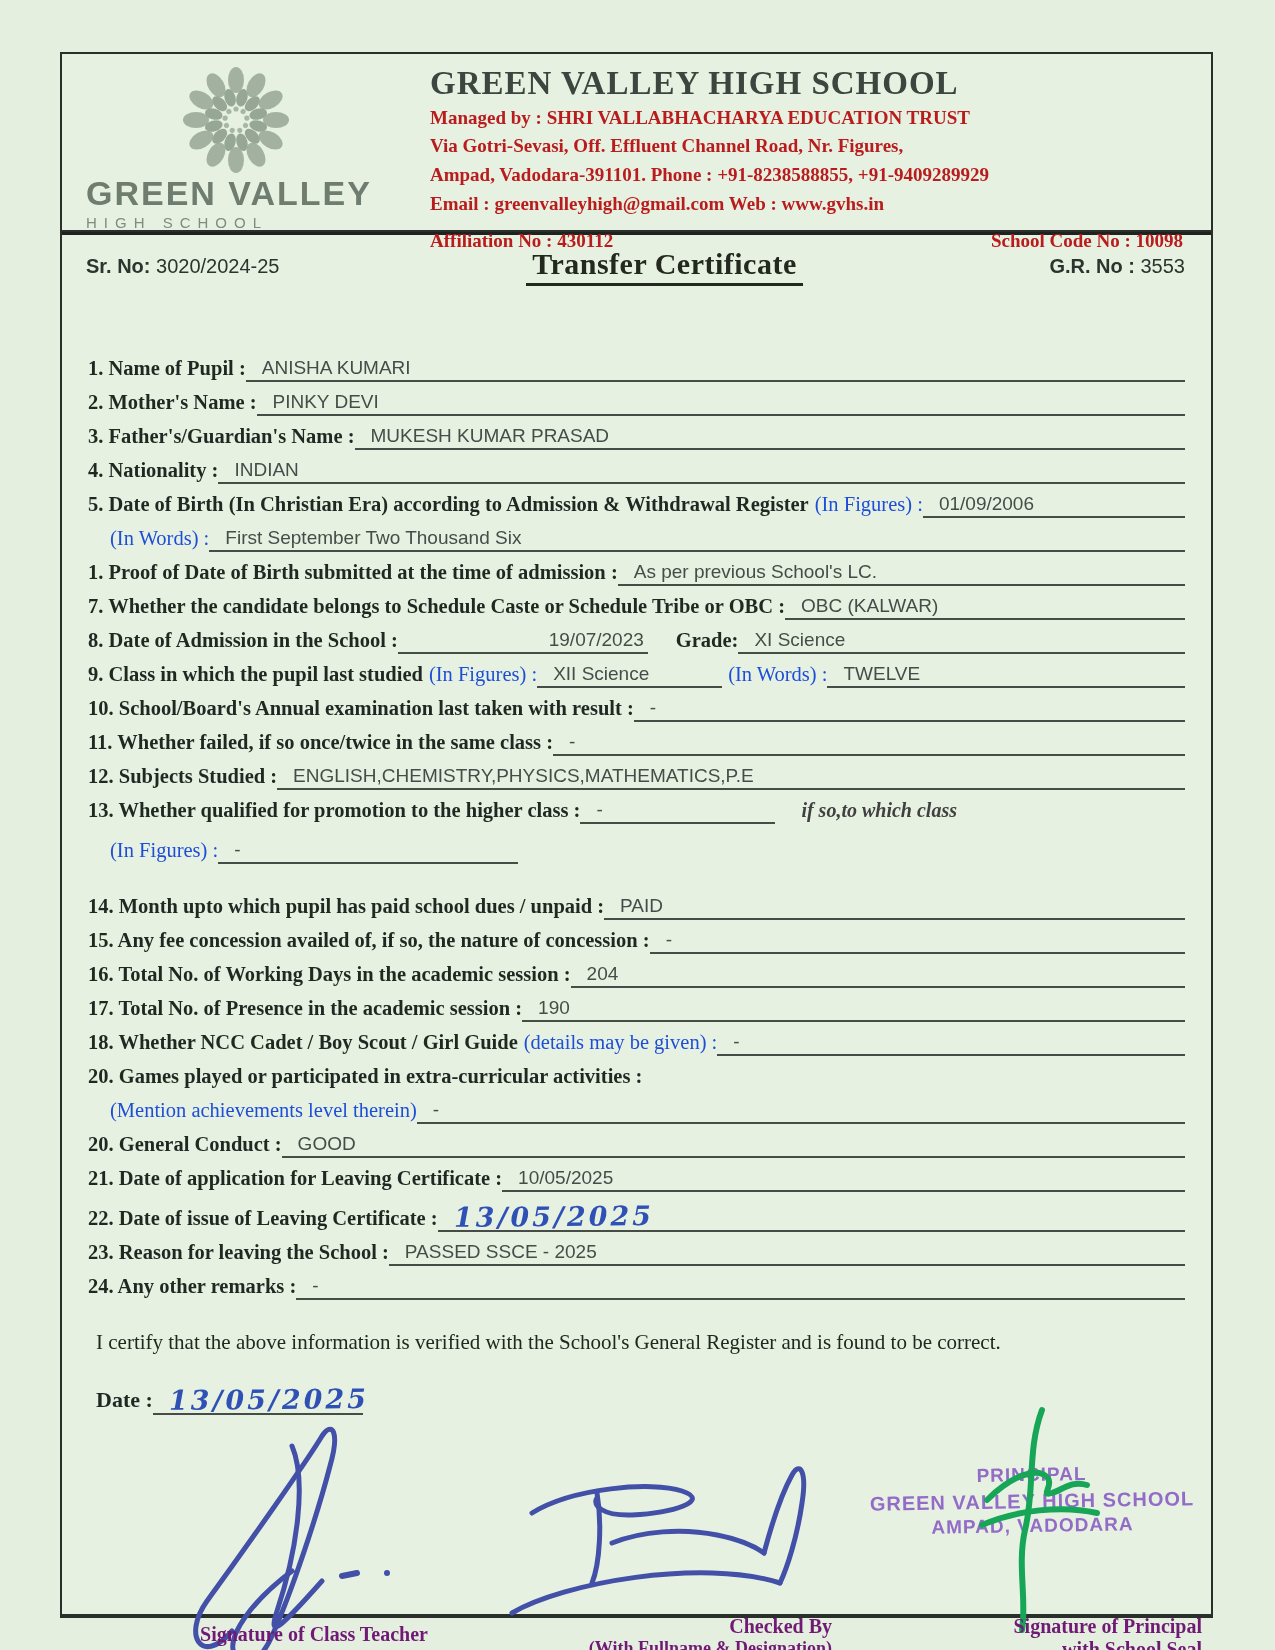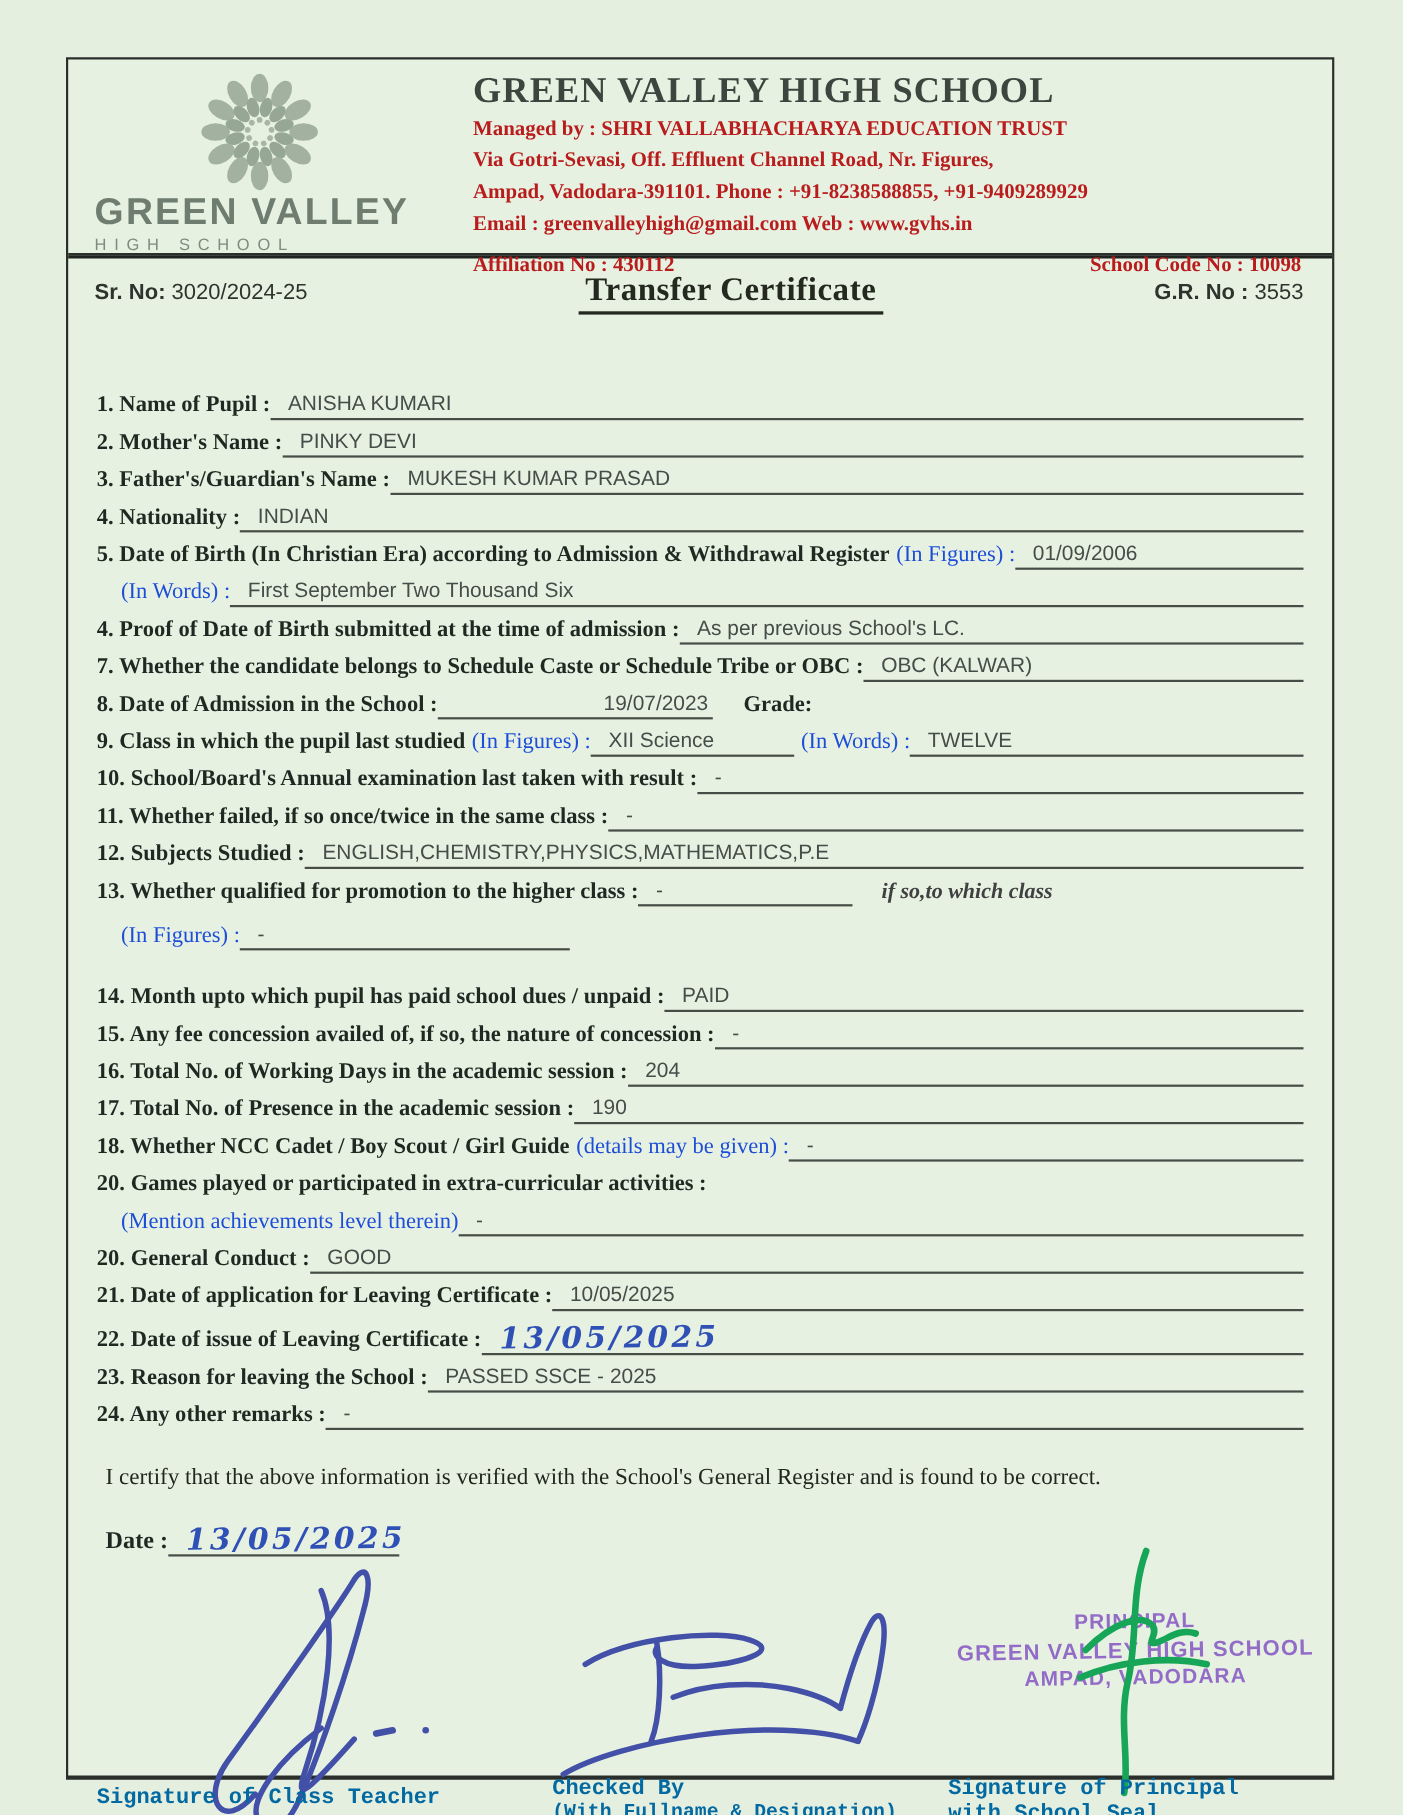--- a/index.html
+++ b/index.html
@@ -80,22 +80,22 @@
   .gap-sm{margin-top:6px;}
   
   .certify{
     font-size:21px;color:#20281f;padding:30px 10px 0 34px;font-weight:400;
   }
   .date-row{display:flex;align-items:flex-end;padding:16px 0 0 34px;height:44px;}
   .date-row .lbl{font-size:22px;}
   
   .sig-area{position:relative;height:268px;margin-top:10px;}
   .sig-label{
-    font-family:Liberation Mono, monospace;font-weight:700;
-    font-size:20px;color:#0369a1;text-align:left;position:absolute;
+    font-family:Liberation Serif, serif;font-weight:700;
+    font-size:20px;color:#701a75;text-align:right;position:absolute;
   }
   .sig-sub{font-size:18px;font-weight:700;}
   .sig-svg{position:absolute;}
   .stamp{
     position:absolute;text-align:center;
     font-family:"Liberation Sans",sans-serif;font-weight:700;
     color:#8a5ec6;opacity:0.9;transform:rotate(-1deg);
     line-height:1.3;letter-spacing:1px;
   }
   .stamp .s1{font-size:19px;}
@@ -277,39 +277,42 @@
     </div>
 
     <div class="row" style="padding-left:22px;">
       <span class="lbln" style="padding-left:0;">(In Words) :</span>
       <span class="u fill">
           <span class="vtx">First September Two Thousand Six</span>
         </span>
     </div>
 
     <div class="row">
-      <span class="lbl">4. Proof of Date of Birth submitted at the time of admission :</span>
+      <span class="lbl">1. Proof of Date of Birth submitted at the time of admission :</span>
       <span class="u fill">
           <span class="vtx">As per previous School's LC.</span>
         </span>
     </div>
 
     <div class="row">
       <span class="lbl">7. Whether the candidate belongs to Schedule Caste or Schedule Tribe or OBC :</span>
       <span class="u fill">
           <span class="vtx">OBC (KALWAR)</span>
         </span>
     </div>
 
     <div class="row">
       <span class="lbl">8. Date of Admission in the School :</span>
       <span class="u w230">
           <span class="vtx">19/07/2023</span>
         </span>
       <span class="lbl" style="padding-left:28px;">Grade:</span>
+      <span class="u fill">
+          <span class="vtx">XI Science</span>
+        </span>
     </div>
 
     <div class="row">
       <span class="lbl">9. Class in which the pupil last studied</span>
       <span class="lbln">(In Figures) :</span>
       <span class="u w185">
           <span class="vtx">XII Science</span>
         </span>
       <span class="lbln">(In Words) :</span>
       <span class="u fill">

